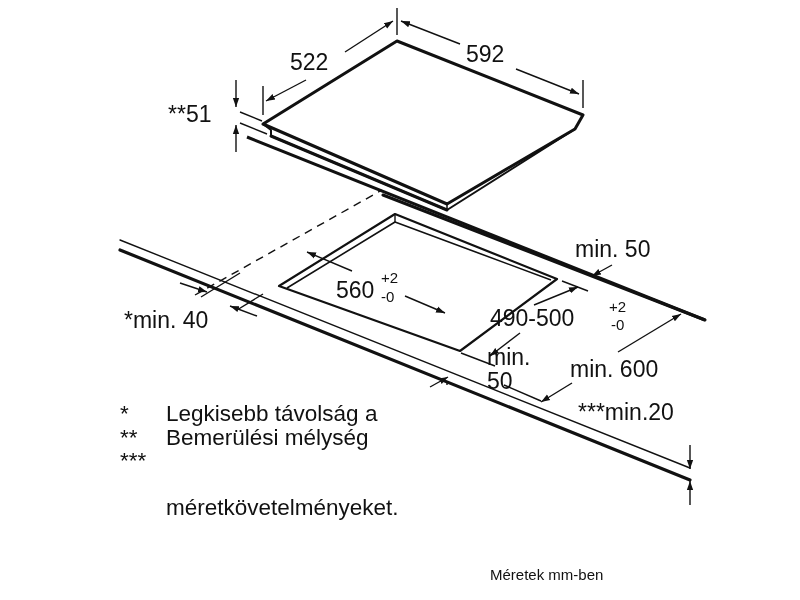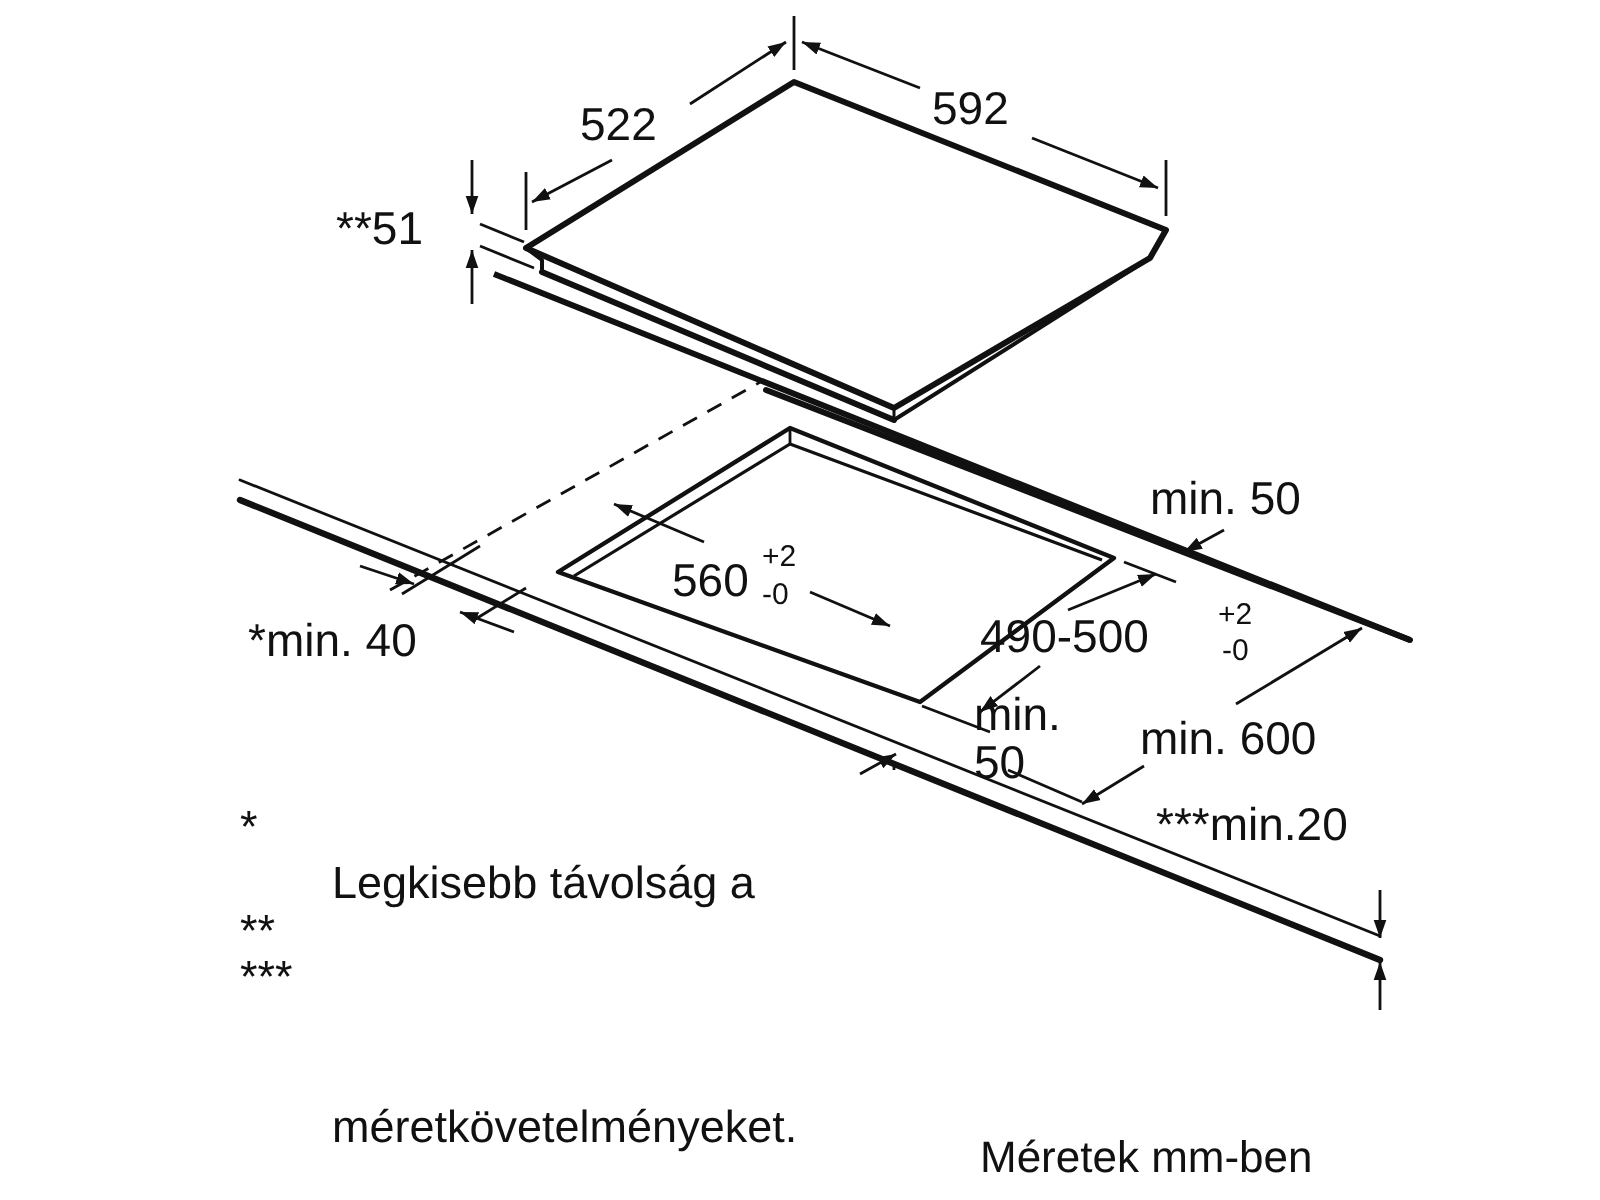--- a/index.html
+++ b/index.html
@@ -4,22 +4,22 @@
   <style>
     html, body { margin: 0; padding: 0; background: #ffffff; }
     body { width: 800px; height: 600px; position: relative; overflow: hidden;
            font-family: "Liberation Sans", sans-serif; color: #111; }
     svg { position: absolute; left: 0; top: 0; }
     .dim { font-family: "Liberation Sans", sans-serif; font-size: 23px; fill: #111; }
     .sup { font-family: "Liberation Sans", sans-serif; font-size: 15px; fill: #111; }
     .notes { position: absolute; left: 120px; top: 402px; font-size: 22.5px; line-height: 23.6px; }
     .note-row { display: flex; }
     .note-mark { width: 46px; flex: none; }
-    .note-text { white-space: nowrap; margin-top: 28px; }
-    .units { position: absolute; left: 490px; top: 566px; font-size: 22px; white-space: nowrap; }
+    .note-text { white-space: nowrap; }
+    .units { position: absolute; left: 490px; top: 566px; font-size: 15px; white-space: nowrap; }
   </style>
 </head>
 <body>
 
 <svg width="800" height="600" viewBox="0 0 800 600" xmlns="http://www.w3.org/2000/svg">
   <defs>
     <marker id="arr" viewBox="0 0 10 10" refX="10" refY="5" markerWidth="9" markerHeight="9" orient="auto-start-reverse" markerUnits="userSpaceOnUse">
       <path d="M0,1.5 L10,5 L0,8.5 z" fill="#111"></path>
     </marker>
   </defs>
@@ -128,20 +128,23 @@
 
 <div class="notes">
   <div class="note-row">
     <span class="note-mark">*</span>
     <span class="note-text">
       <span>Legkisebb távolság a</span><br>
     </span>
   </div>
   <div class="note-row">
     <span class="note-mark">**</span>
+    <span class="note-text">
+      <span>Bemerülési mélység</span>
+    </span>
   </div>
   <div class="note-row">
     <span class="note-mark">***</span>
     <span class="note-text">
       <br>
       <br>
       <span>méretkövetelményeket.</span>
     </span>
   </div>
 </div>

